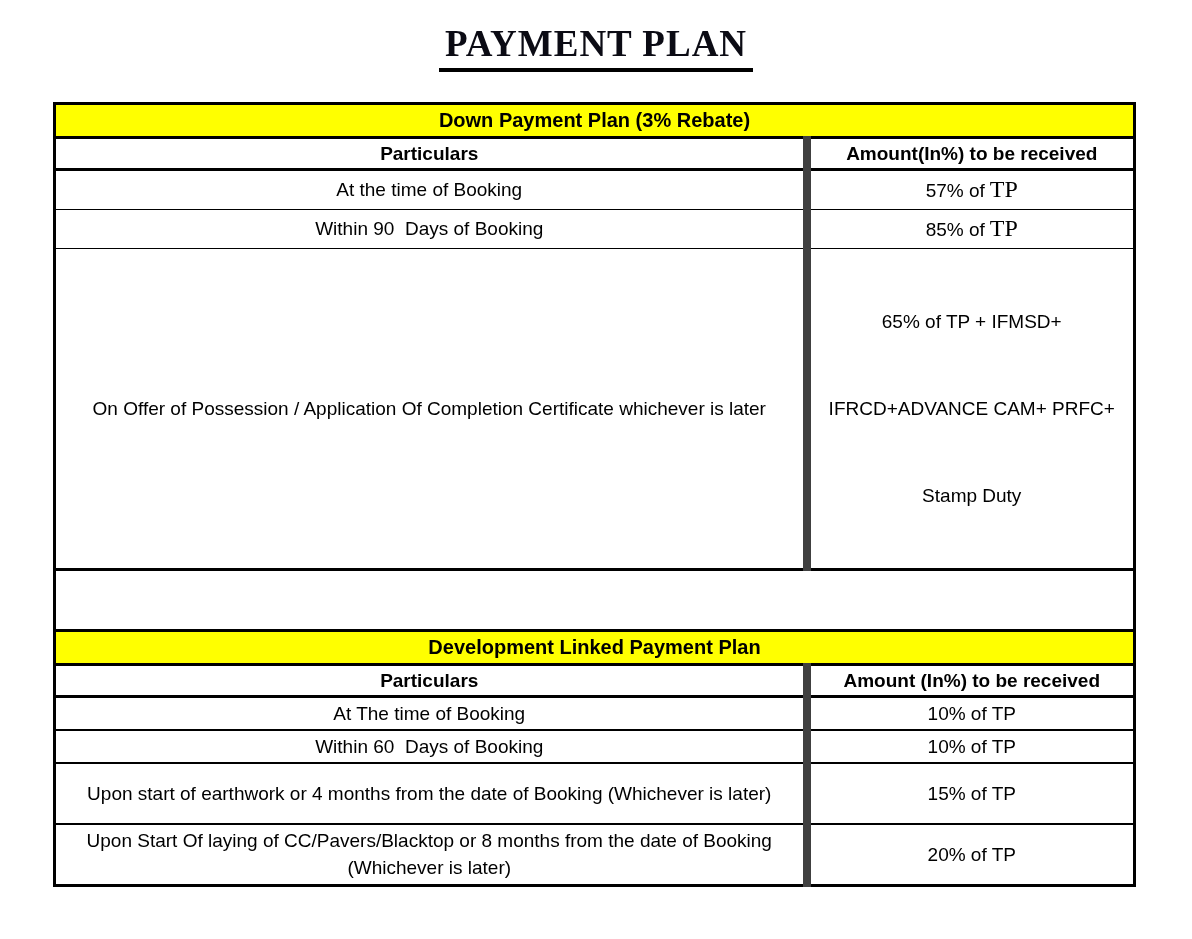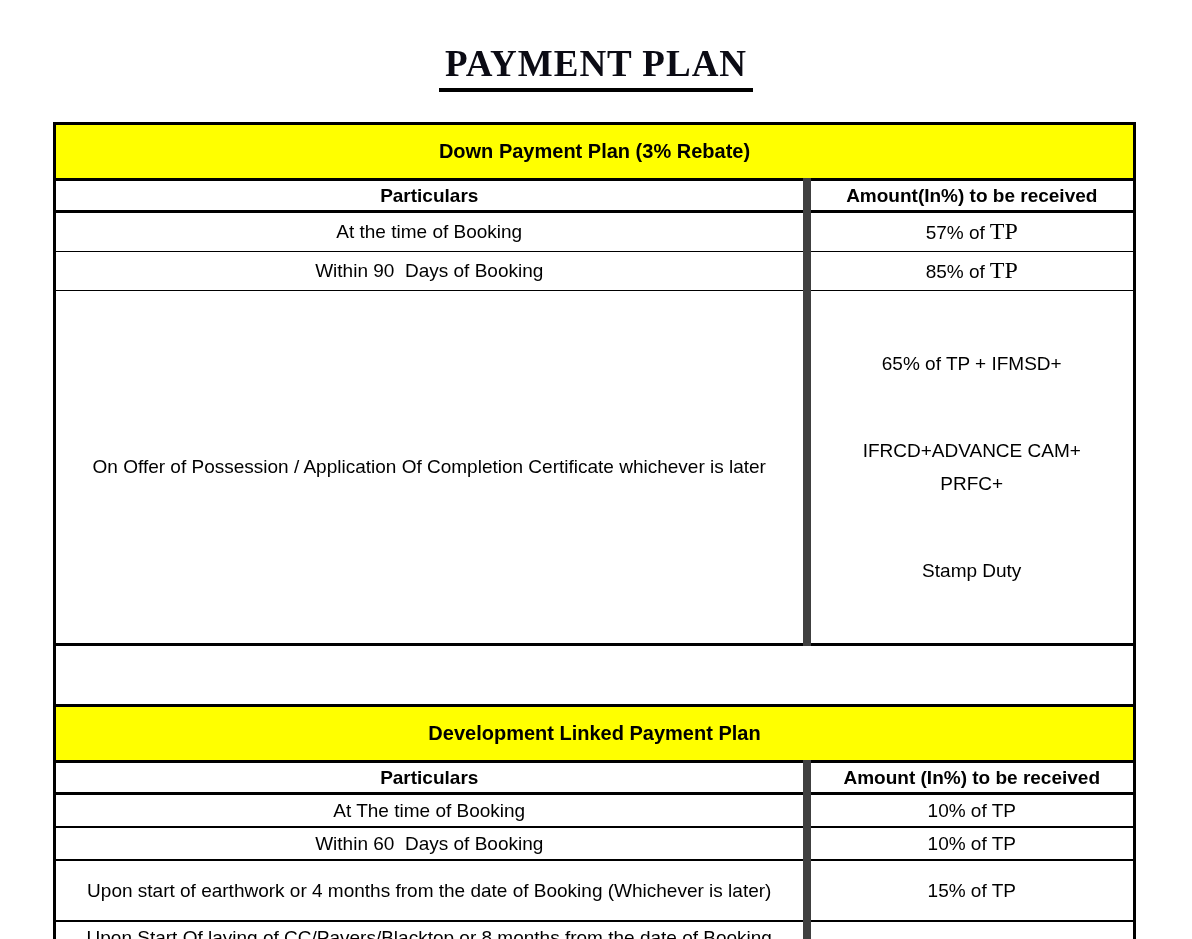--- a/index.html
+++ b/index.html
@@ -8,21 +8,21 @@
     width: 1192px;
     height: 939px;
     background: #ffffff;
     font-family: "Liberation Sans", sans-serif;
     color: #000000;
     overflow: hidden;
   }
   .title-wrap {
     width: 100%;
     text-align: center;
-    padding-top: 44px;
+    padding-top: 24px;
   }
   .doc-title {
     display: inline-block;
     font-family: "Liberation Serif", serif;
     font-weight: bold;
     font-size: 37px;
     letter-spacing: 1px;
     color: #0b0b14;
     border-bottom: 4px solid #000000;
     padding: 0 6px 3px 6px;
@@ -34,35 +34,35 @@
     width: 1080px;
     table-layout: fixed;
     border-collapse: collapse;
     border: 3px solid #000000;
   }
   col.col-part { width: 752px; }
   col.col-amt  { width: 328px; }
   td {
     text-align: center;
     vertical-align: middle;
-    padding: 2px 20px;
+    padding: 2px 4px;
     font-size: 19px;
     line-height: 27px;
     white-space: pre-wrap;
   }
   td.vdiv { border-left: 8px solid #404040; }
   tr.bb3 > td { border-bottom: 3px solid #000000; }
   tr.bb2 > td { border-bottom: 2px solid #000000; }
   tr.bb1 > td { border-bottom: 1px solid #000000; }
   .plan-title {
     background: #FFFF00;
     font-weight: bold;
     font-size: 20px;
     height: 29px;
-    padding: 12px 8px;
+    padding: 1px 8px;
   }
   .col-header {
     font-weight: bold;
     height: 23px;
     padding: 1px 16px;
   }
   tr.h34  > td { height: 34px; }
   tr.h101 > td { height: 101px; }
   tr.hgap > td { height: 54px; }
   tr.h27  > td { height: 27px; }

